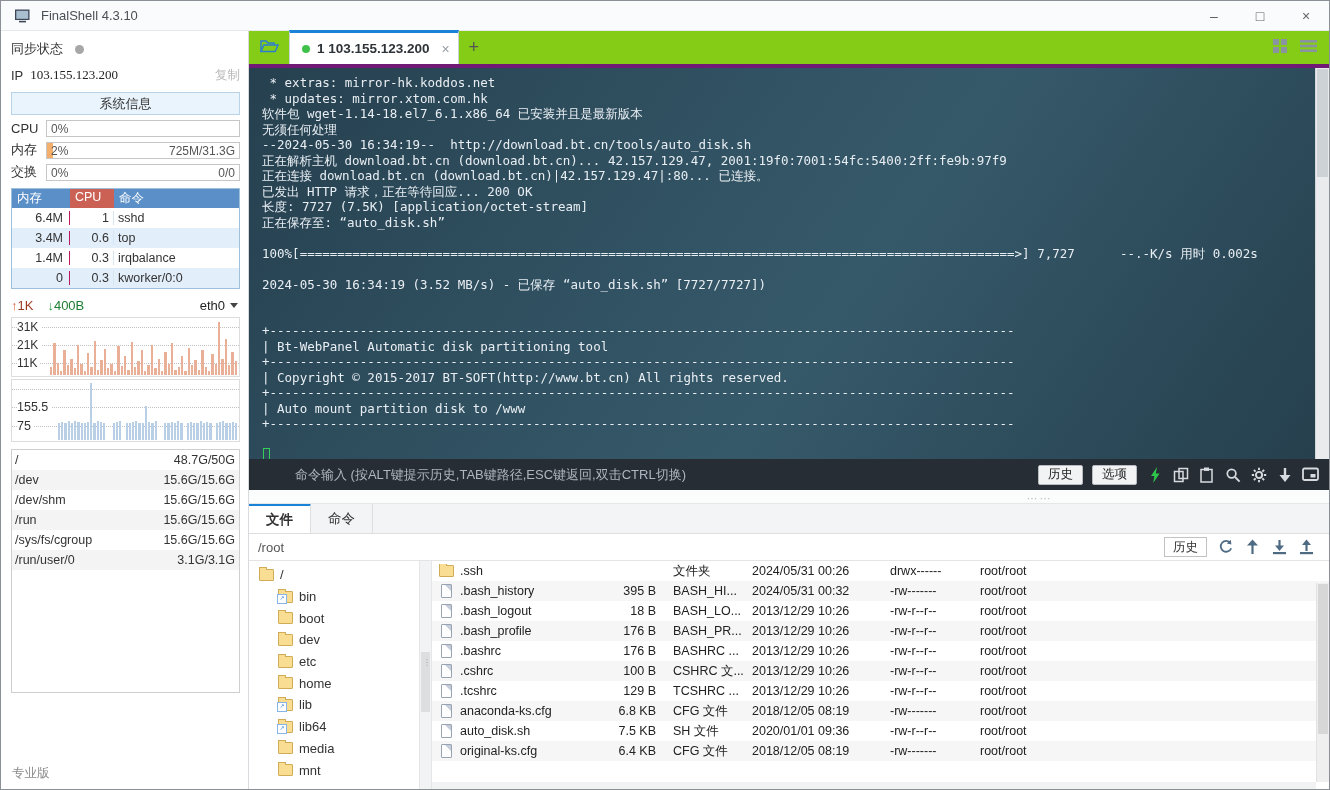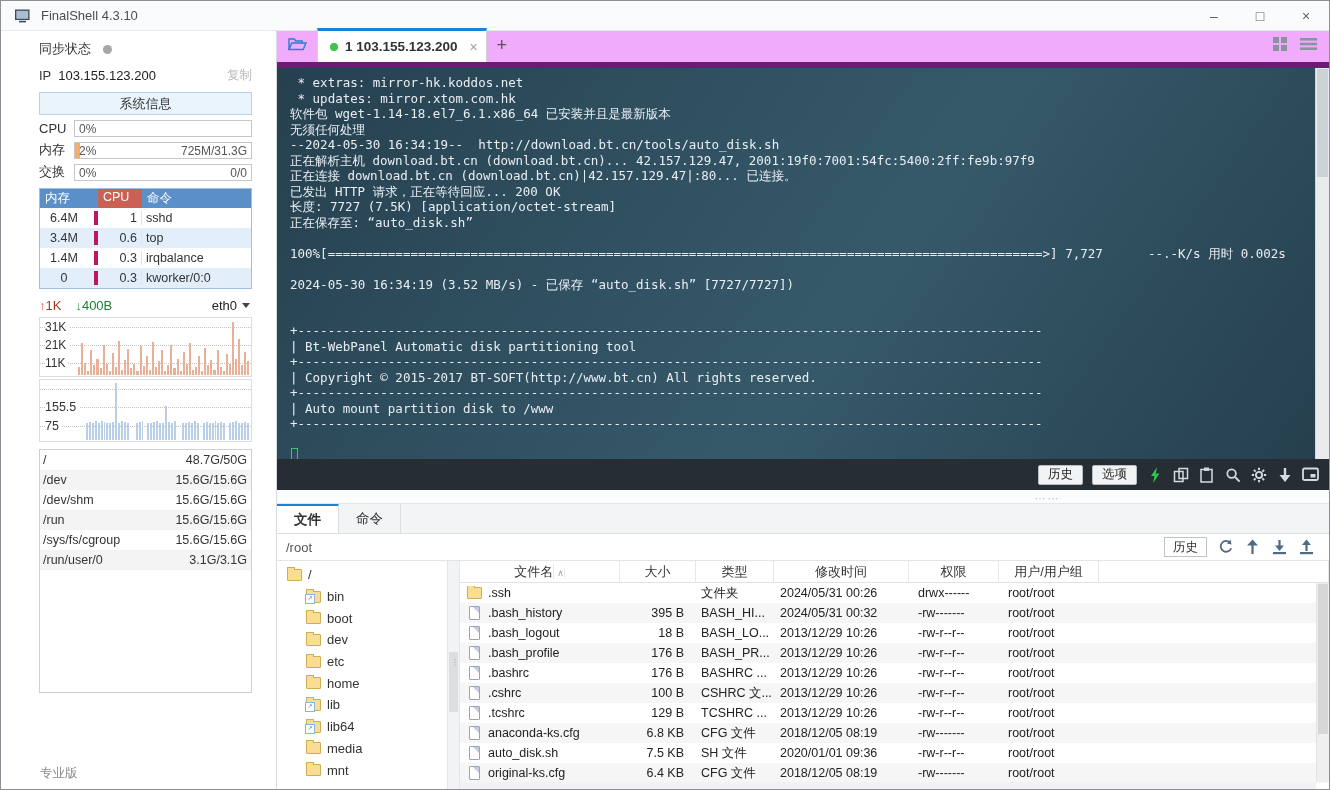--- a/index.html
+++ b/index.html
@@ -10,43 +10,43 @@
   .titlebar{height:30px;flex:none;display:flex;align-items:center;background:#fafbfc;border-bottom:1px solid #e6e8ea;}
   .titlebar .appicon{margin-left:13px;width:18px;height:16px;}
   .titlebar .title{margin-left:9px;font-size:13px;color:#4a4f55;}
   .winbtns{margin-left:auto;display:flex;height:30px;}
   .winbtn{width:46px;height:30px;display:flex;align-items:center;justify-content:center;color:#5f6368;font-size:14px;cursor:default;}
 
   
   .app{flex:1;display:flex;min-height:0;}
 
   
-  .sidebar{width:248px;flex:none;border-right:1px solid #d8dadd;background:#fff;padding:5px 24px 0 10px;position:relative;font-size:13px;color:#333;margin-left:28px;}
+  .sidebar{width:248px;flex:none;border-right:1px solid #d8dadd;background:#fff;padding:5px 8px 0 10px;position:relative;font-size:13px;color:#333;}
   .sync-row{display:flex;align-items:center;height:22px;margin-top:2px;}
   .sync-dot{width:9px;height:9px;border-radius:50%;background:#a7a7a7;margin-left:12px;}
   .ip-row{display:flex;align-items:center;height:22px;margin-top:4px;}
-  .ip-row .ip{margin-left:7px;color:#222;}
+  .ip-row .ip{margin-left:7px;color:#222;font-family:Liberation Serif, serif;}
   .copy-link{margin-left:auto;color:#b7b7b7;font-size:12.5px;}
   .sysinfo-btn{margin-top:6px;width:100%;height:23px;background:#eaf4fc;border:1px solid #bad2e6;color:#333;font-size:13px;display:flex;align-items:center;justify-content:center;}
   .stat-line{height:19px;display:flex;align-items:center;margin-top:4px;}
   .meter-row{display:flex;align-items:center;height:18px;margin-top:4px;}
   .meter-row .mlabel{width:35px;flex:none;}
   .meter{flex:1;height:17px;border:1px solid #c6c6c6;background:#fff;position:relative;font-size:12px;color:#555;}
   .meter .fill{position:absolute;left:0;top:0;bottom:0;background:#f4af6d;}
   .meter .v{position:absolute;left:4px;top:1px;}
   .meter .r{position:absolute;right:4px;top:1px;}
 
   .ptable{margin-top:7px;border:1px solid #9fc0dc;font-size:12.5px;}
   .phead{display:flex;height:19px;color:#fff;}
   .phead .h-mem{width:58px;background:#5a8fc8;padding:1px 0 0 5px;}
   .phead .h-cpu{width:44px;background:#cb6155;padding:1px 0 0 5px;}
   .phead .h-cmd{flex:1;background:#5a8fc8;padding:1px 0 0 5px;}
   .prow{display:flex;height:20px;align-items:center;background:#fff;}
   .prow:nth-child(even){background:#e2eefa;}
-  .prow .c-mem{width:58px;text-align:center;padding-right:6px;border-right:4px solid #be185d;}
+  .prow .c-mem{width:58px;text-align:right;padding-right:6px;border-right:1px solid #be185d;}
   .prow .c-cpu{width:44px;text-align:right;padding-right:4px;border-right:1px solid #d7e5f2;}
   .prow .c-cmd{flex:1;padding-left:4px;}
 
   .net-head{display:flex;align-items:center;height:20px;margin-top:6px;font-size:13px;}
   .up-arrow{color:#e0502f;font-weight:bold;}
   .up-val{color:#9c3b22;margin-right:14px;}
   .down-arrow{color:#23963c;font-weight:bold;}
   .down-val{color:#1e7d33;}
   .iface{margin-left:auto;color:#222;display:flex;align-items:center;}
   .caret{width:0;height:0;border:4px solid transparent;border-top:5px solid #444;margin:4px 2px 0 5px;}
@@ -64,21 +64,21 @@
   .dhead .h-path{width:148px;text-align:center;}
   .dhead .h-size{flex:1;text-align:center;}
   .drow{display:flex;height:20px;align-items:center;}
   .drow:nth-child(even){background:#f4f4f4;}
   .drow .d-path{width:120px;padding-left:3px;}
   .drow .d-size{flex:1;text-align:right;padding-right:4px;}
   .edition{position:absolute;bottom:7px;left:11px;color:#8c8c8c;font-size:12.5px;}
 
   
   .main{flex:1;display:flex;flex-direction:column;min-width:0;background:#fff;}
-  .tabbar{height:37px;flex:none;display:flex;align-items:flex-end;background:#f0abfc;border-bottom:6px solid #701a75;}
+  .tabbar{height:37px;flex:none;display:flex;align-items:flex-end;background:#84cc16;border-bottom:4px solid #701a75;}
   .fbtn{width:40px;height:36px;display:flex;align-items:center;justify-content:center;}
   .tab{height:34px;min-width:168px;background:#fff;border:1px solid #ccd1d6;border-bottom:none;border-top:3px solid #1a83d8;display:flex;align-items:center;padding:0 8px 0 12px;}
   .tab .dot{width:8px;height:8px;border-radius:50%;background:#3fc24c;margin-right:7px;flex:none;}
   .tab .tlabel{font-size:13.5px;font-weight:bold;color:#2e3338;}
   .tab .tclose{margin-left:12px;color:#9aa0a6;font-size:14px;}
   .newtab{width:30px;height:34px;display:flex;align-items:center;justify-content:center;color:#555;font-size:18px;}
   .tabbar-right{margin-left:auto;display:flex;align-items:center;gap:12px;margin-right:12px;height:36px;}
 
   .terminal{position:relative;flex:none;height:422px;background:linear-gradient(125deg,#26404f 0%,#2f4f5f 30%,#36596a 55%,#2c4a59 80%,#253e4c 100%);overflow:hidden;}
   .term-content{position:absolute;top:7px;left:13px;right:20px;font-family:"DejaVu Sans Mono",monospace;font-size:12.5px;line-height:15.5px;color:#e9eef3;}
@@ -455,20 +455,21 @@
 +---------------------------------------------------------------------------------------------------
 | Auto mount partition disk to /www
 +---------------------------------------------------------------------------------------------------</pre>
           <div class="prompt-line"><span class="cursor"></span></div>
         </div>
         <div class="term-scroll">
             <div class="thumb"></div>
           </div>
 
         <div class="cmdbar">
+          <span class="cmd-placeholder">命令输入 (按ALT键提示历史,TAB键路径,ESC键返回,双击CTRL切换)</span>
           <div class="cmd-right">
             <span class="cmd-btn">历史</span>
             <span class="cmd-btn">选项</span>
             <span class="cmd-ic">
               <svg width="12" height="16" viewBox="0 0 12 16">
                   <polygon points="8,0 2,9 5.4,9 4.2,16 10.5,6.4 6.8,6.4" fill="#2ec84a"></polygon>
                 </svg>
             </span>
             <span class="cmd-ic">
               <svg width="16" height="16" viewBox="0 0 16 16">
@@ -595,29 +596,20 @@
             <div class="trow" style="padding-left:29px">
      <span class="folder"></span>
      <span>mnt</span>
    </div>
           </div>
         <div class="tree-scroll">
             <div class="thumb"></div>
             <div class="grip">⋮</div>
           </div>
         <div class="ftable">
-          <div class="fhead">
-            <span><span>文件名</span><span class="sortmark">∧</span></span>
-            <span>大小</span>
-            <span>类型</span>
-            <span>修改时间</span>
-            <span>权限</span>
-            <span>用户/用户组</span>
-            <span></span>
-          </div>
           <div class="fbody" id="file-rows">
               <div class="frow">
      <span class="fc f-name"><span class="folder"></span>.ssh</span>
      <span class="fc f-size"></span>
      <span class="fc f-type">文件夹</span>
      <span class="fc f-mtime">2024/05/31 00:26</span>
      <span class="fc f-perm">drwx------</span>
      <span class="fc f-owner">root/root</span>
      <span class="fc"></span>
    </div>

